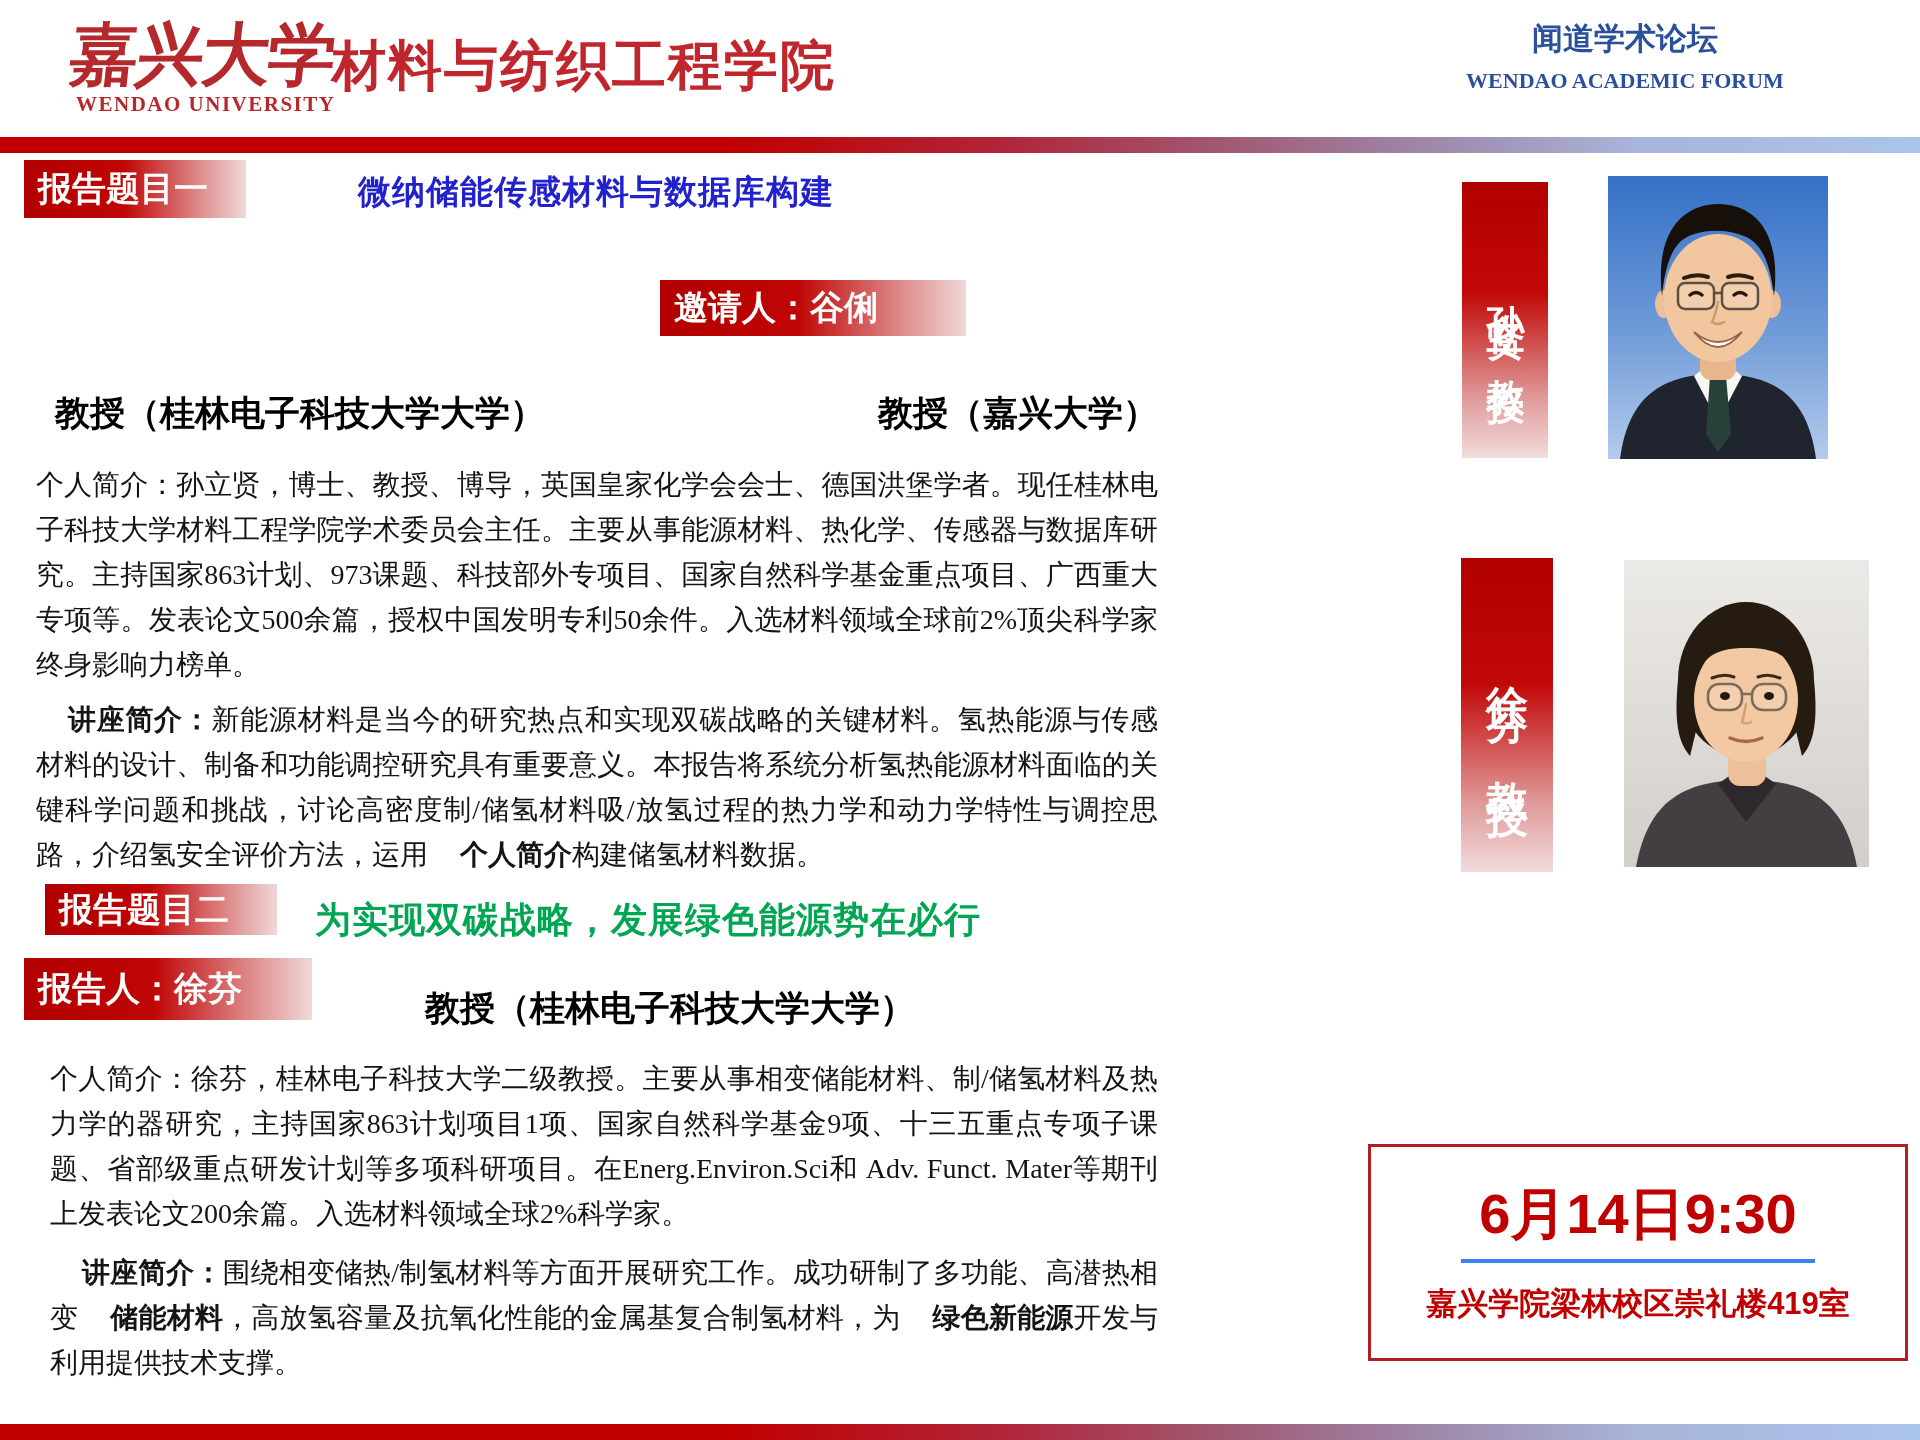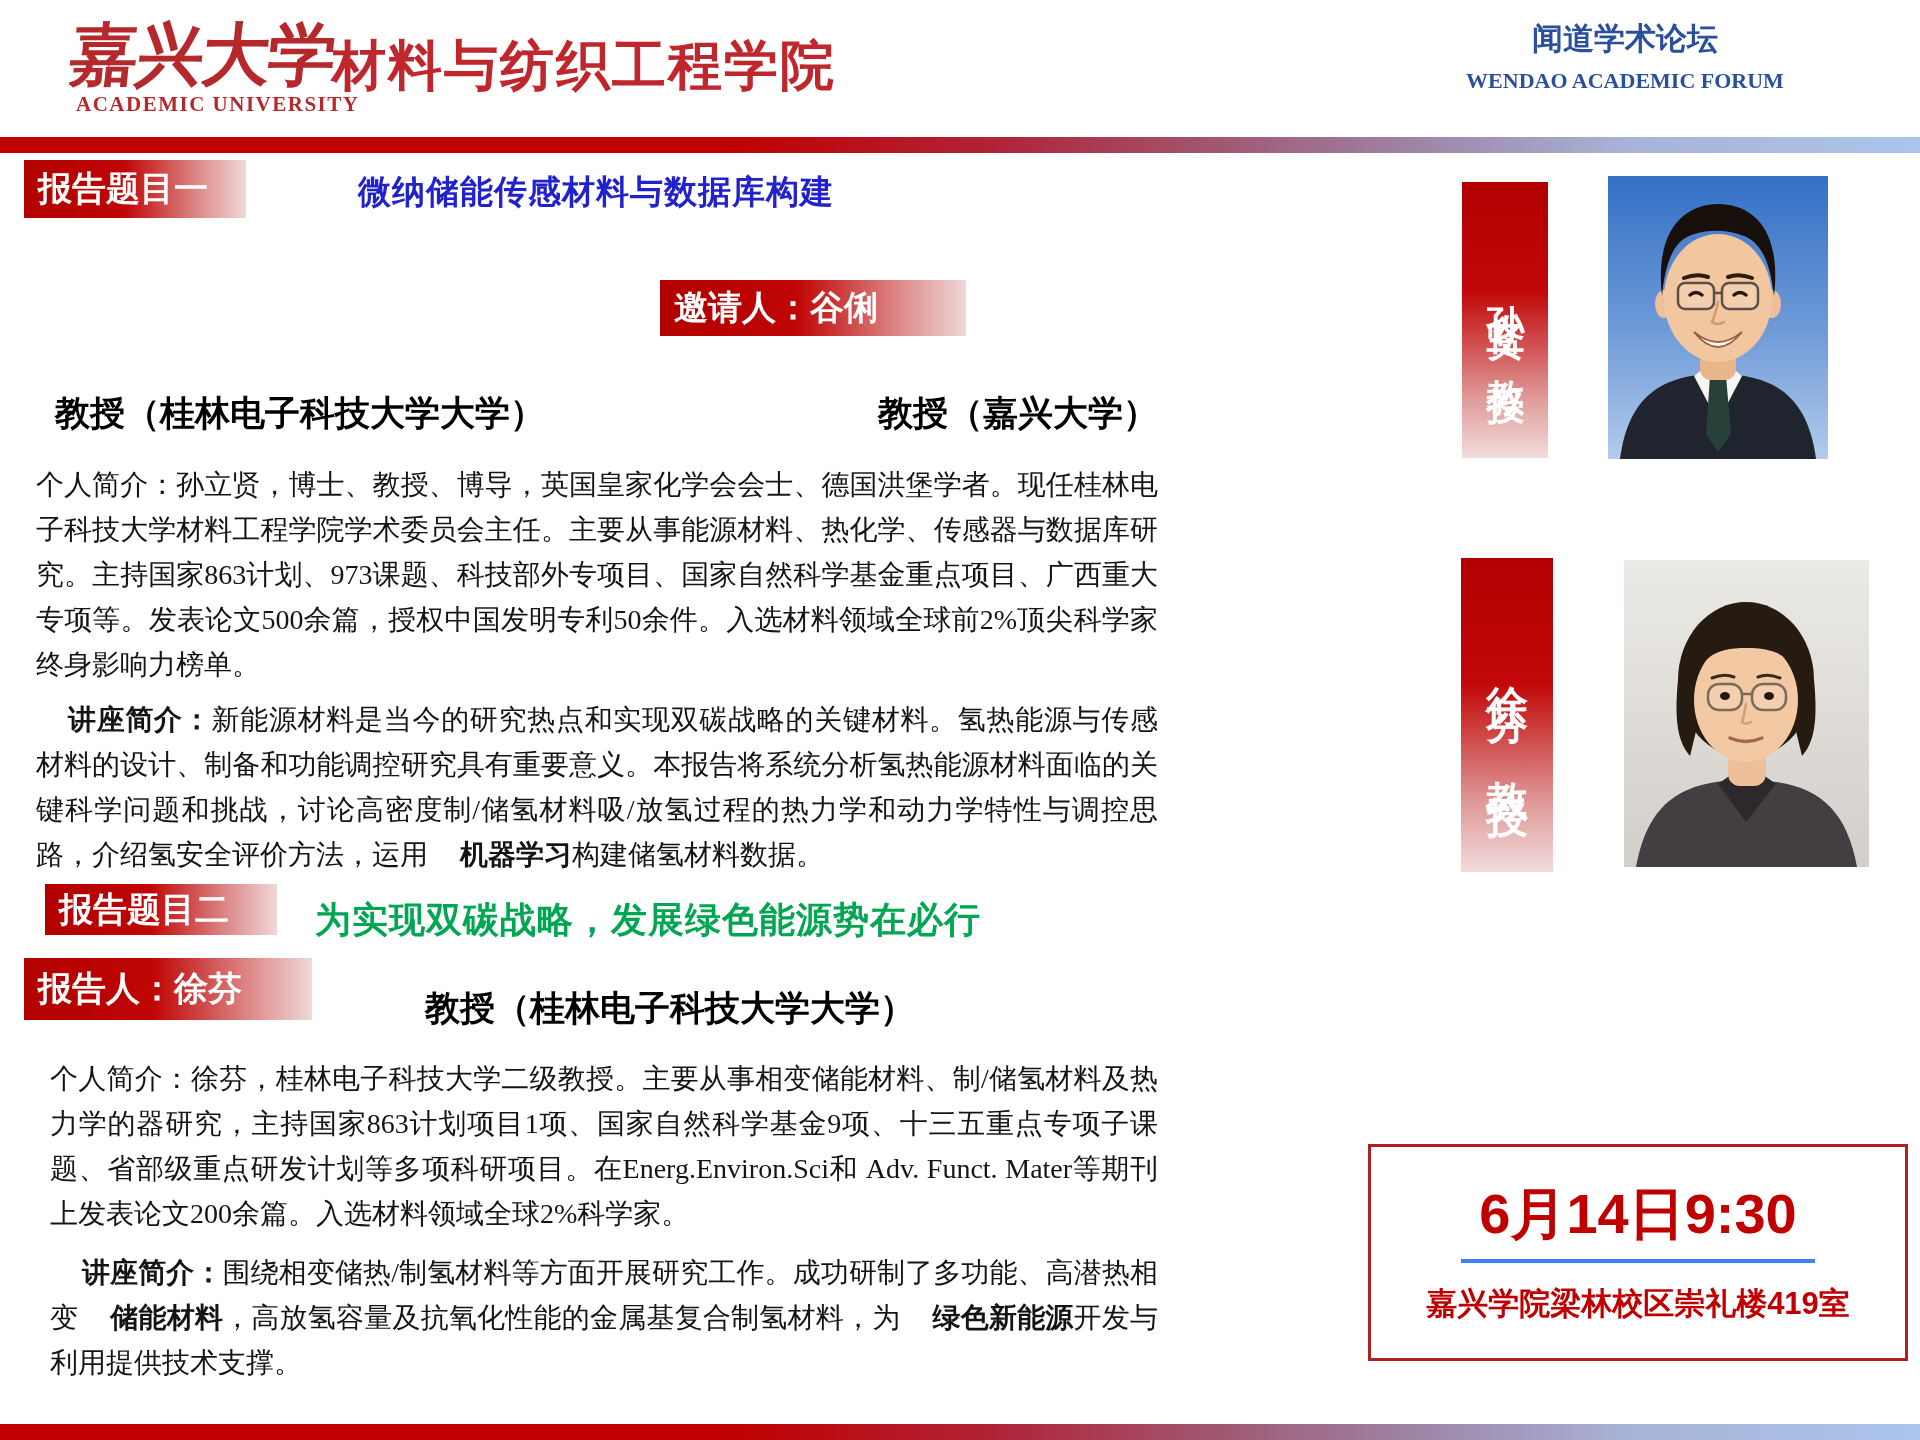--- a/index.html
+++ b/index.html
@@ -61,21 +61,21 @@
   .date-line{display:inline-block;margin-top:30px;font-size:56px;font-weight:bold;
              padding:0 18px 6px 18px;border-bottom:4px solid #3b82f6;}
   .loc-line{margin-top:20px;font-size:31px;font-weight:bold;}
 </style>
 </head>
 <body>
 
 <div id="page">
 
   <div class="logo-cal">嘉兴大学</div>
-  <div class="logo-en">ACADEMIC UNIVERSITY</div>
+  <div class="logo-en">WENDAO UNIVERSITY</div>
   <div class="college">材料与纺织工程学院</div>
 
   <div class="forum">
     <div class="forum-cn">闻道学术论坛</div>
     <div class="forum-en">WENDAO ACADEMIC FORUM</div>
   </div>
 
   <div id="topbar" class="hbar"></div>
 
   <div class="badge" style="left:24px;top:160px;width:222px;height:58px;">报告题目一</div>
@@ -84,21 +84,21 @@
 
   <div class="badge" style="left:660px;top:280px;width:306px;height:56px;">邀请人：谷俐</div>
 
 
   <div class="affil" style="left:55px;top:390px;">教授（桂林电子科技大学大学）</div>
 
   <div class="affil" style="left:878px;top:390px;">教授（嘉兴大学）</div>
 
   <div class="para" style="left:36px;top:462px;width:1122px;"><span>个人简介：孙立贤，博士、教授、博导，英国皇家化学会会士、德国洪堡学者。现任桂林电子科技大学材料工程学院学术委员会主任。主要从事能源材料、热化学、传感器与数据库研究。主持国家863计划、973课题、科技部外专项目、国家自然科学基金重点项目、广西重大专项等。发表论文500余篇，授权中国发明专利50余件。入选材料领域全球前2%顶尖科学家终身影响力榜单。</span></div>
 
-  <div class="para" style="left:36px;top:697px;width:1122px;"><span class="b">讲座简介：</span><span>新能源材料是当今的研究热点和实现双碳战略的关键材料。氢热能源与传感材料的设计、制备和功能调控研究具有重要意义。本报告将系统分析氢热能源材料面临的关键科学问题和挑战，讨论高密度制/储氢材料吸/放氢过程的热力学和动力学特性与调控思路，介绍氢安全评价方法，运用</span><span class="b">机器学习</span><span>构建储氢材料数据。</span></div>
+  <div class="para" style="left:36px;top:697px;width:1122px;"><span class="b">讲座简介：</span><span>新能源材料是当今的研究热点和实现双碳战略的关键材料。氢热能源与传感材料的设计、制备和功能调控研究具有重要意义。本报告将系统分析氢热能源材料面临的关键科学问题和挑战，讨论高密度制/储氢材料吸/放氢过程的热力学和动力学特性与调控思路，介绍氢安全评价方法，运用</span><span class="b">个人简介</span><span>构建储氢材料数据。</span></div>
 
   <div class="badge" style="left:45px;top:884px;width:232px;height:51px;">报告题目二</div>
 
   <div class="title2">为实现双碳战略，发展绿色能源势在必行</div>
 
   <div class="badge" style="left:24px;top:958px;width:288px;height:62px;">报告人：徐芬</div>
 
   <div class="affil" style="left:425px;top:985px;">教授（桂林电子科技大学大学）</div>
 
   <div class="para" style="left:50px;top:1056px;width:1108px;"><span>个人简介：徐芬，桂林电子科技大学二级教授。主要从事相变储能材料、制/储氢材料及热力学的器研究，主持国家863计划项目1项、国家自然科学基金9项、十三五重点专项子课题、省部级重点研发计划等多项科研项目。在Energ.Environ.Sci和 Adv. Funct. Mater等期刊上发表论文200余篇。入选材料领域全球2%科学家。</span></div>

